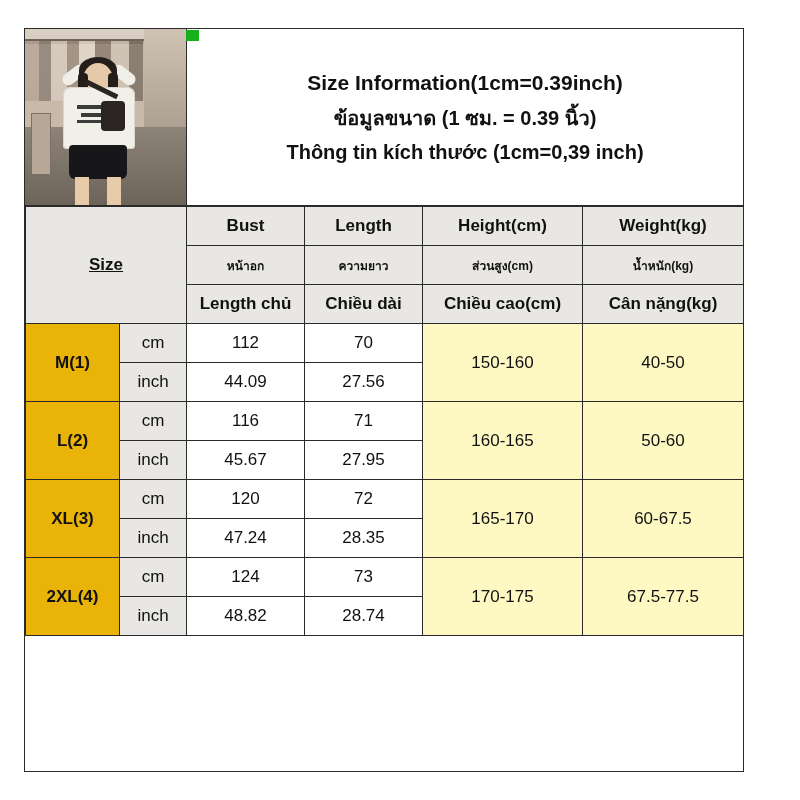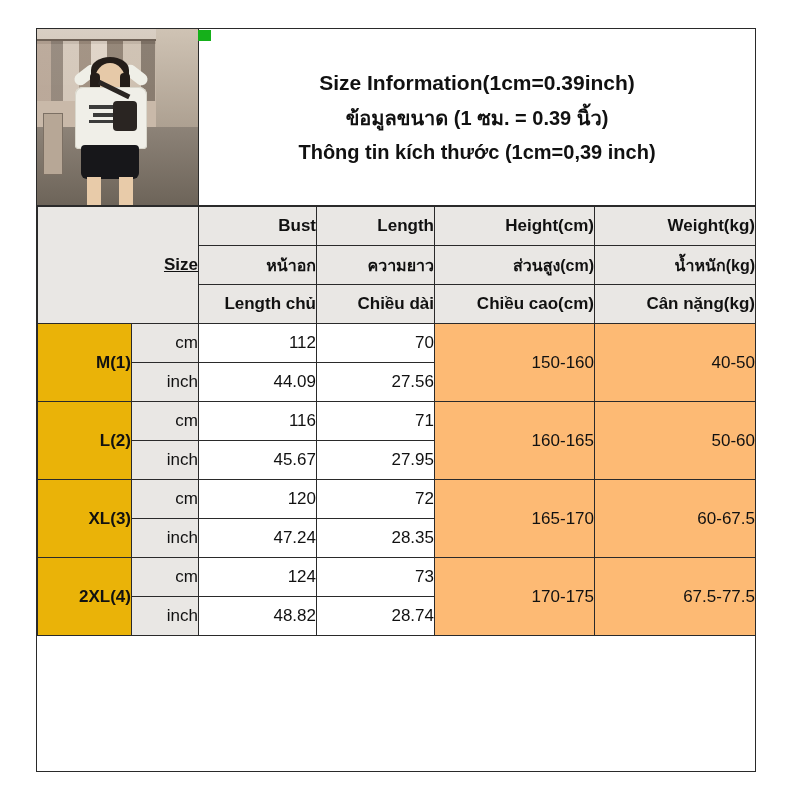--- a/index.html
+++ b/index.html
@@ -9,21 +9,21 @@
   }
   body {
     width: 800px;
     height: 800px;
     font-family: "Liberation Sans", sans-serif;
     color: #111;
     overflow: hidden;
   }
   .sheet {
     position: absolute;
-    left: 36px;
+    left: 24px;
     top: 28px;
     width: 720px;
     height: 744px;
     box-sizing: border-box;
     border: 1px solid #2a2a2a;
     background: #fff;
   }
 
   
   .header-row {
@@ -159,21 +159,21 @@
   .title-block .line.l3 { font-size: 20px; text-align: center; }
 
   
   table.size-table {
     width: 100%;
     border-collapse: collapse;
     table-layout: fixed;
   }
   table.size-table td, table.size-table th {
     border: 1px solid #2a2a2a;
-    text-align: right;
+    text-align: center;
     font-size: 17px;
     padding: 0;
     height: 38px;
     color: #111;
   }
   .col-size  { width: 94px; }
   .col-unit  { width: 67px; }
   .col-bust  { width: 118px; }
   .col-len   { width: 118px; }
   .col-h     { width: 160px; }
@@ -184,33 +184,33 @@
     font-size: 27px;
     background: #e9e7e4;
     text-decoration: underline;
   }
   .hdr-cell {
     font-weight: bold;
     font-size: 17px;
     background: #e9e7e4;
     height: 37px;
   }
-  .hdr-cell.thai { font-size: 16px; }
+  .hdr-cell.thai { font-size: 12px; }
   .size-label {
     font-weight: bold;
     font-size: 18px;
     background: #eab308;
   }
   .unit-cell {
     font-weight: normal;
     font-size: 16px;
     background: #e9e7e4;
   }
   .val-cell { background: #fff; font-size: 17px; }
-  .span-cell { background: #fdba74; font-size: 17px; }
+  .span-cell { background: #fef9c3; font-size: 17px; }
 
   
   .attention {
     border-top: 1px solid #2a2a2a;
     padding: 6px 8px 4px 8px;
     font-size: 16.5px;
     line-height: 1.35;
     color: #111;
     height: 118px;
     box-sizing: border-box;

